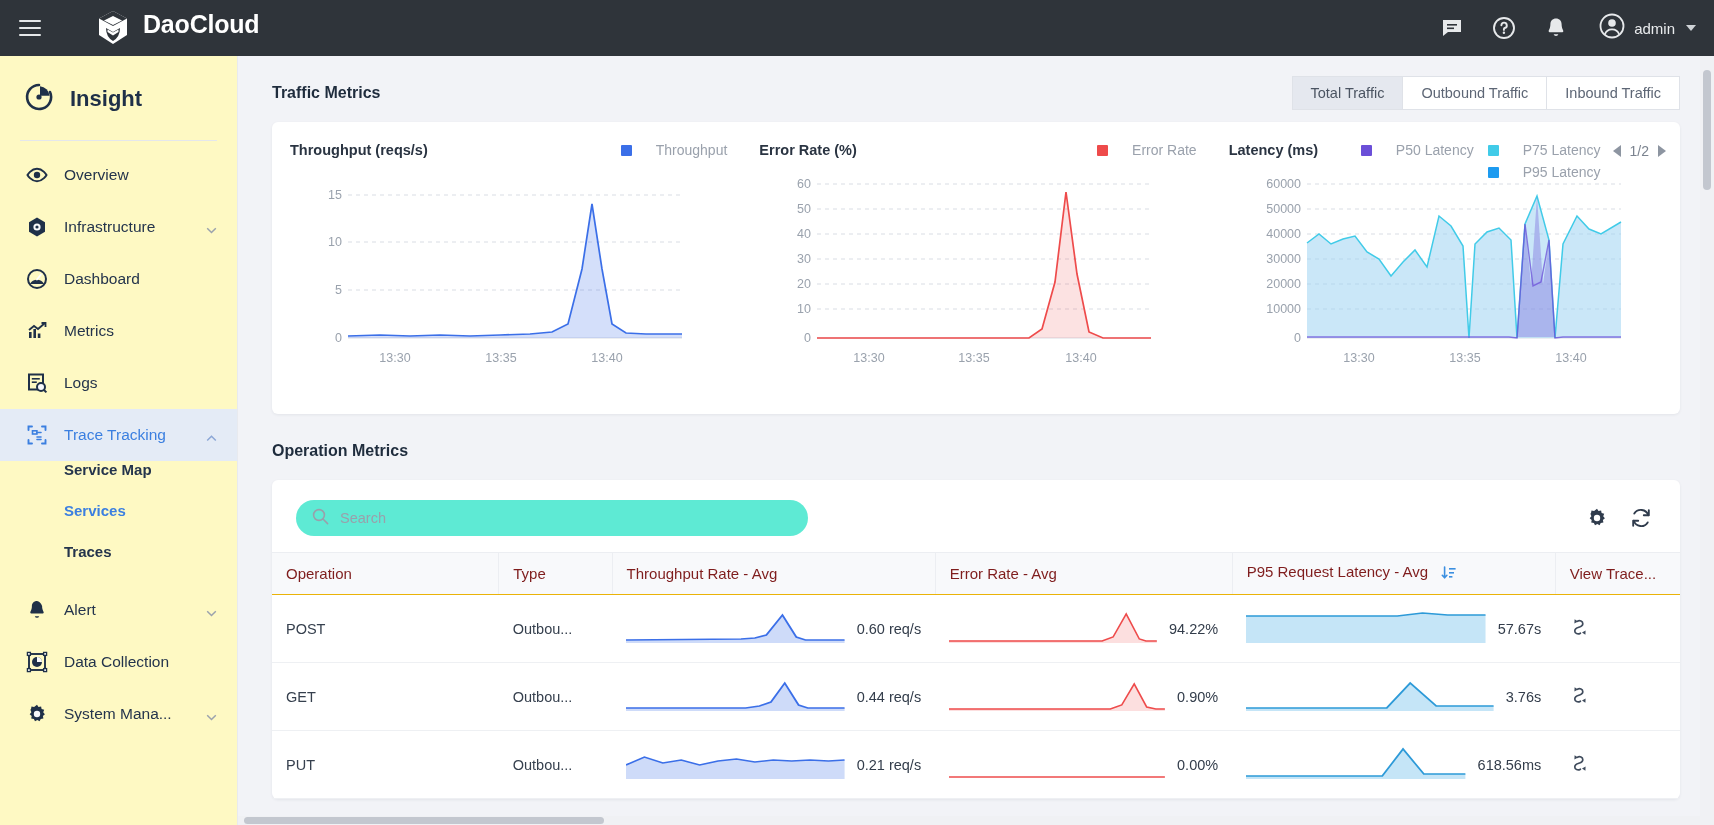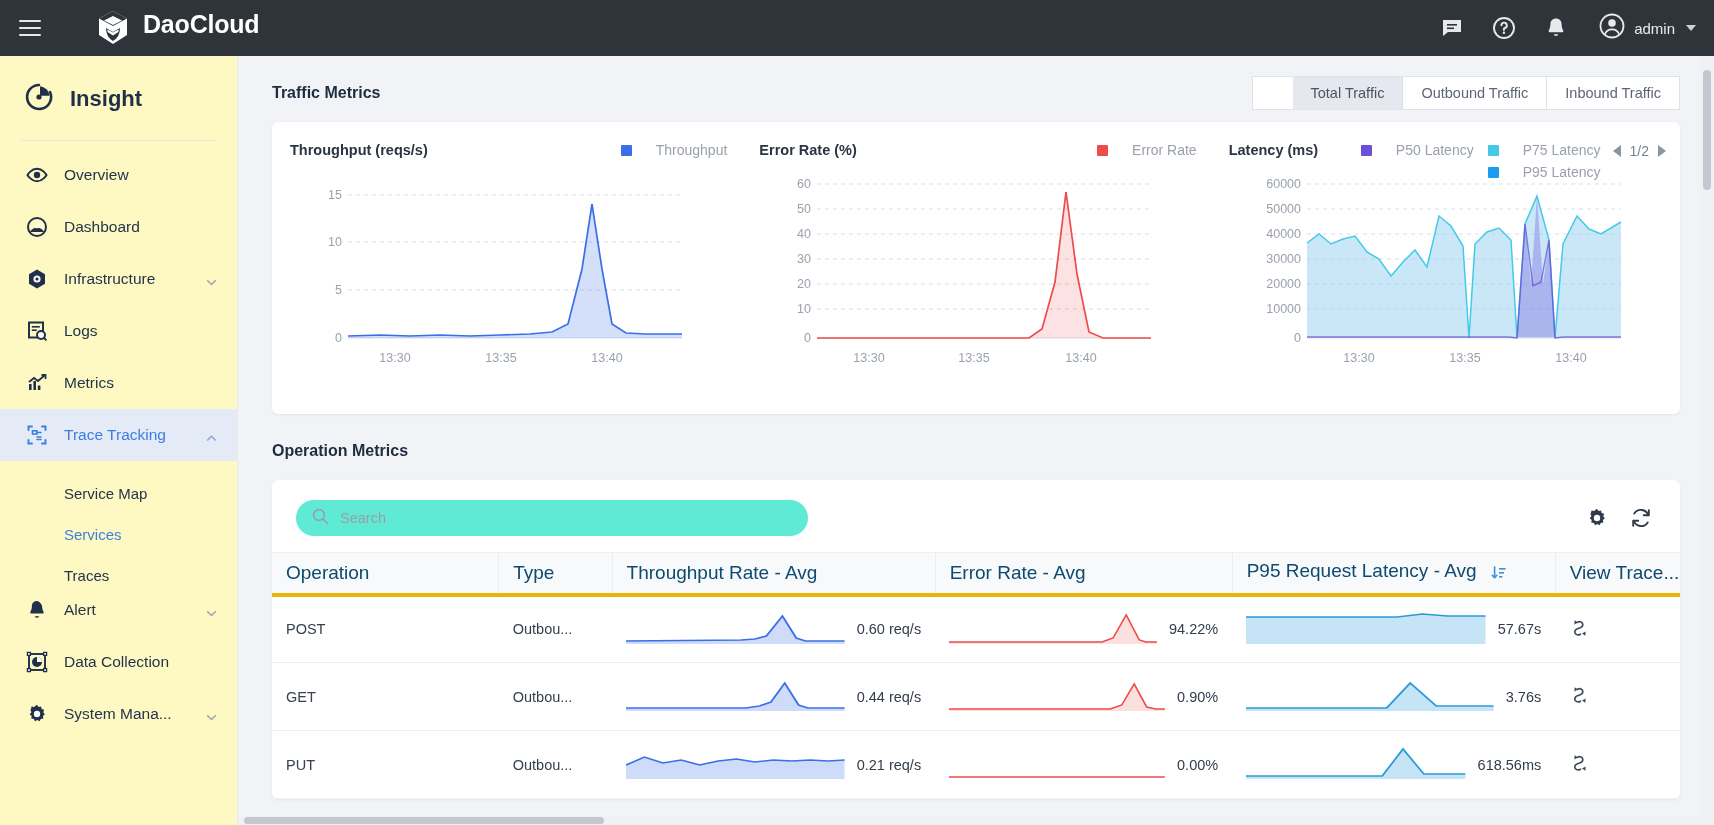--- a/index.html
+++ b/index.html
@@ -46,33 +46,33 @@
 
   .nav { padding-top: 8px; }
   .nav-item {
     display: flex; align-items: center; height: 52px; padding-left: 24px;
     cursor: pointer; position: relative; color: #24344c; font-size: 15.5px;
   }
   .nav-item .nav-ico { width: 26px; display: flex; align-items: center; justify-content: center; margin-right: 14px; }
   .nav-item.active { background: #e4ebf6; color: #3b7fe0; }
   .nav-item .chev { position: absolute; right: 20px; width: 11px; height: 11px; }
   .sub-item {
-    display: flex; align-items: flex-end; height: 41px; padding-left: 64px;
-    cursor: pointer; font-size: 15px; color: #24344c;
+    display: flex; align-items: flex-start; height: 41px; padding-left: 64px;
+    cursor: pointer; font-size: 15px; color: #24344c; font-weight: bold;
   }
   .sub-item.sel { color: #3b7fe0; }
 
   
   .main {
     position: absolute; top: 56px; left: 238px; width: 1476px; height: 769px;
     overflow: hidden; background: #f2f3f7;
   }
   .sec-head { display: flex; align-items: center; padding: 22px 34px 0 34px; height: 52px; }
   .sec-title { font-size: 16px; font-weight: 700; color: #1f2c3d; }
-  .seg { margin-left: auto; display: flex; border: 1px solid #dfe2e8; border-radius: 0; overflow: hidden; background: #fff; padding-left: 40px; }
+  .seg { margin-left: auto; display: flex; border: 1px solid #dfe2e8; border-radius: 0; overflow: hidden; background: #fff; }
   .seg button {
     font-family: inherit; font-size: 14.5px; color: #5d6675; background: #fff;
     border: none; border-right: 1px solid #dfe2e8; padding: 0 18px; height: 32px; cursor: pointer;
   }
   .seg button:last-child { border-right: none; }
   .seg button.on { background: #e5e8ef; color: #4b5462; }
 
   .card {
     background: #fff; border-radius: 6px; margin: 14px 34px 0 34px;
     box-shadow: 0 1px 3px rgba(30,40,60,.07);
@@ -102,23 +102,23 @@
   .search input {
     border: none; outline: none; background: transparent; font-family: inherit;
     font-size: 14.5px; color: #3a4453; width: 100%;
   }
   .search input::placeholder { color: #99a0ab; }
   .tbl-actions { margin-left: auto; display: flex; align-items: center; gap: 22px; padding-right: 4px; }
   .act-ico { cursor: pointer; width: 22px; height: 22px; }
 
   table { width: 100%; border-collapse: collapse; table-layout: fixed; }
   thead th {
-    background: #f8f9fb; text-align: left; font-weight: normal; color: #0c4a6e;
-    font-size: 19px; height: 42px; padding: 0 14px; border-top: 1px solid #eceef2;
-    border-bottom: 4px solid #eab308; border-right: 1px solid #eceef2;
+    background: #f8f9fb; text-align: left; font-weight: normal; color: #7f1d1d;
+    font-size: 15px; height: 42px; padding: 0 14px; border-top: 1px solid #eceef2;
+    border-bottom: 1px solid #eab308; border-right: 1px solid #eceef2;
     white-space: nowrap; overflow: hidden;
   }
   thead th:last-child { border-right: none; }
   tbody td {
     height: 68px; padding: 0 14px; border-bottom: 1px solid #eef0f3;
     font-size: 14.5px; color: #36404e; vertical-align: middle; overflow: hidden;
     white-space: nowrap;
   }
   .cellflex { display: flex; align-items: center; gap: 12px; }
   .spark { flex: 1; min-width: 0; }
@@ -212,68 +212,68 @@
             <path d="M1.5 11S5 4.8 11 4.8 20.5 11 20.5 11 17 17.2 11 17.2 1.5 11 1.5 11z" fill="none" stroke="#1f3048" stroke-width="2"></path>
             <circle cx="11" cy="11" r="3.2" fill="#1f3048"></circle>
           </svg>
         </span>
         <span>Overview</span>
       </div>
 
       <div class="nav-item">
         <span class="nav-ico">
           <svg width="22" height="22" viewBox="0 0 22 22">
-            <circle cx="11" cy="11" r="9" fill="none" stroke="#1f3048" stroke-width="2"></circle>
-            <path d="M4 16a8 8 0 0 1 14 0z" fill="#1f3048"></path>
-            <path d="M11 11.5 15 6.5" stroke="#fff" stroke-width="1.8" stroke-linecap="round"></path>
-          </svg>
-        </span>
-        <span>Dashboard</span>
-      </div>
-
-      <div class="nav-item">
-        <span class="nav-ico">
-          <svg width="22" height="22" viewBox="0 0 22 22">
             <path d="M11 1.6 19 6.3v9.4L11 20.4 3 15.7V6.3z" fill="#1f3048"></path>
             <circle cx="11" cy="11" r="3.6" fill="#f8f9fb"></circle>
             <circle cx="11" cy="11" r="1.6" fill="#1f3048"></circle>
           </svg>
         </span>
         <span>Infrastructure</span>
         <span class="chev">
           <svg width="11" height="11" viewBox="0 0 11 11">
               <path d="M1.2 3.3 5.5 7.5 9.8 3.3" fill="none" stroke="#9aa2ad" stroke-width="1.5"></path>
             </svg>
         </span>
+      </div>
+
+      <div class="nav-item">
+        <span class="nav-ico">
+          <svg width="22" height="22" viewBox="0 0 22 22">
+            <circle cx="11" cy="11" r="9" fill="none" stroke="#1f3048" stroke-width="2"></circle>
+            <path d="M4 16a8 8 0 0 1 14 0z" fill="#1f3048"></path>
+            <path d="M11 11.5 15 6.5" stroke="#fff" stroke-width="1.8" stroke-linecap="round"></path>
+          </svg>
+        </span>
+        <span>Dashboard</span>
+      </div>
+
+      <div class="nav-item">
+        <span class="nav-ico">
+          <svg width="22" height="22" viewBox="0 0 22 22">
+            <rect x="3" y="12" width="2.6" height="6" fill="#1f3048"></rect>
+            <rect x="7.4" y="9" width="2.6" height="9" fill="#1f3048"></rect>
+            <rect x="11.8" y="13.5" width="2.6" height="4.5" fill="#1f3048"></rect>
+            <path d="M3 10 8 6 12 9 19 3" fill="none" stroke="#1f3048" stroke-width="1.8"></path>
+            <path d="M15.5 3h4v4" fill="none" stroke="#1f3048" stroke-width="1.8"></path>
+          </svg>
+        </span>
+        <span>Metrics</span>
       </div>
 
       <div class="nav-item">
         <span class="nav-ico">
           <svg width="22" height="22" viewBox="0 0 22 22">
             <rect x="3" y="2.5" width="14" height="15" fill="none" stroke="#1f3048" stroke-width="2"></rect>
             <rect x="5.8" y="6" width="8" height="1.6" fill="#1f3048"></rect>
             <rect x="5.8" y="9.4" width="5" height="1.6" fill="#1f3048"></rect>
             <circle cx="15" cy="15" r="4" fill="#f8f9fb" stroke="#1f3048" stroke-width="2"></circle>
             <path d="M18 18 20.4 20.4" stroke="#1f3048" stroke-width="2"></path>
           </svg>
         </span>
         <span>Logs</span>
-      </div>
-
-      <div class="nav-item">
-        <span class="nav-ico">
-          <svg width="22" height="22" viewBox="0 0 22 22">
-            <rect x="3" y="12" width="2.6" height="6" fill="#1f3048"></rect>
-            <rect x="7.4" y="9" width="2.6" height="9" fill="#1f3048"></rect>
-            <rect x="11.8" y="13.5" width="2.6" height="4.5" fill="#1f3048"></rect>
-            <path d="M3 10 8 6 12 9 19 3" fill="none" stroke="#1f3048" stroke-width="1.8"></path>
-            <path d="M15.5 3h4v4" fill="none" stroke="#1f3048" stroke-width="1.8"></path>
-          </svg>
-        </span>
-        <span>Metrics</span>
       </div>
 
       <div class="nav-item active">
         <span class="nav-ico">
           <svg width="22" height="22" viewBox="0 0 22 22">
             <path d="M2.5 6V2.5H6M16 2.5h3.5V6M19.5 16v3.5H16M6 19.5H2.5V16" fill="none" stroke="#3b7fe0" stroke-width="1.9" stroke-linecap="round"></path>
             <rect x="6.5" y="6.8" width="4.4" height="3.2" fill="none" stroke="#3b7fe0" stroke-width="1.6"></rect>
             <path d="M11 8.5h4M11 13h4M11 15.5h4" stroke="#3b7fe0" stroke-width="1.6" stroke-linecap="round"></path>
           </svg>
         </span>

